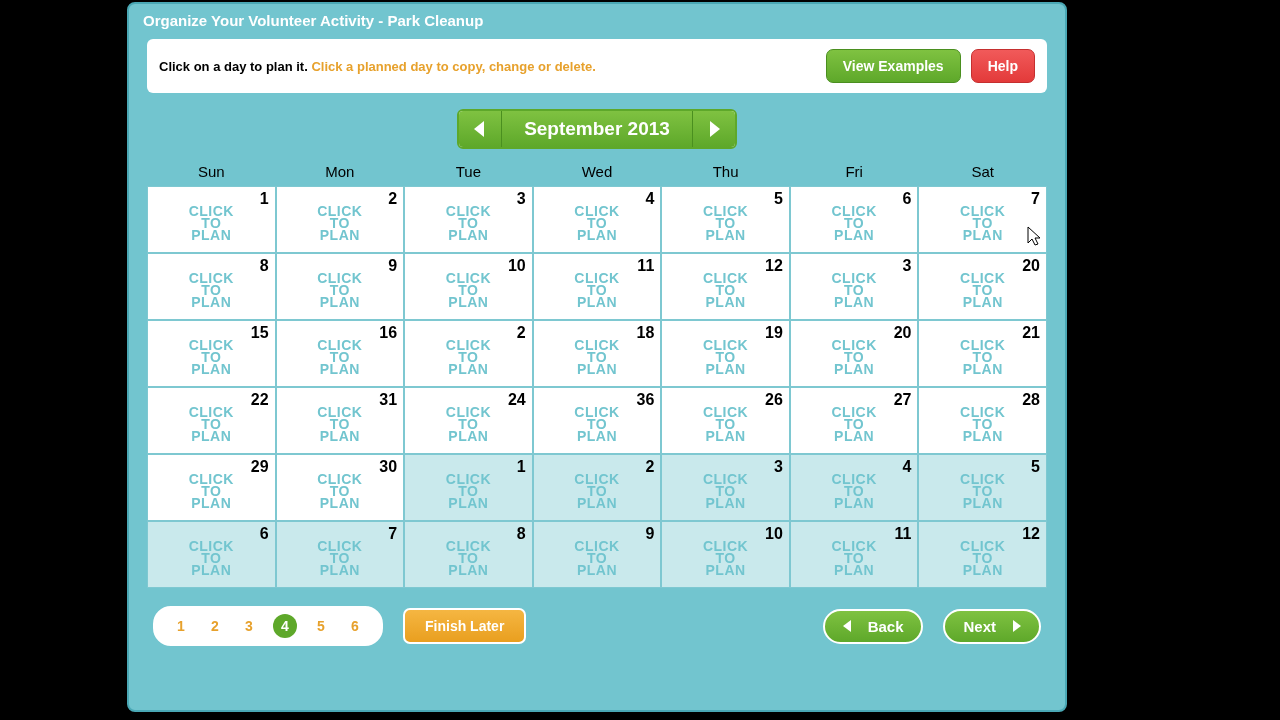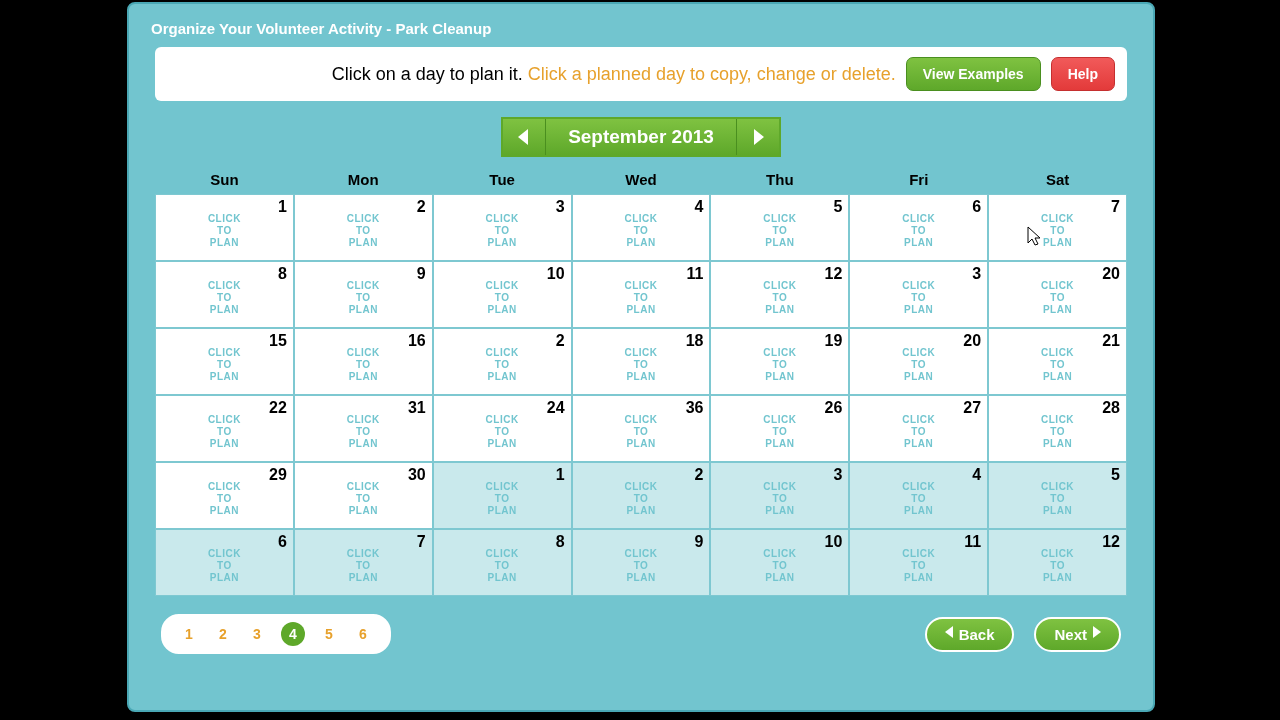--- a/index.html
+++ b/index.html
@@ -8,51 +8,50 @@
     background: #000;
     width: 1280px;
     height: 720px;
     overflow: hidden;
     position: relative;
   }
   .app-window {
     position: absolute;
     left: 127px;
     top: 2px;
-    width: 1028px;
+    width: 940px;
     height: 710px;
     background: #72c5cf;
     border: 2px solid #4aa8b5;
     border-radius: 8px;
-    padding: 8px;
+    padding: 0;
   }
   .title-bar {
     color: #fff;
     font-weight: bold;
     font-size: 15px;
     padding: 8px 14px 10px 14px;
   }
   .inner {
     padding: 0 18px;
   }
   .instruction-bar {
     background: #fff;
     border-radius: 6px;
     height: 54px;
     display: flex;
     align-items: center;
     padding: 0 12px;
     gap: 10px;
   }
   .instruction-text {
-    font-size: 18px;
-    font-weight: normal;
+    font-size: 13px;
+    font-weight: bold;
     color: #000;
     flex: 1;
-    text-align: right;
   }
   .instruction-text .orange { color: #e7a12c; }
   .btn {
     border: none;
     border-radius: 7px;
     color: #fff;
     font-weight: bold;
     font-size: 14px;
     padding: 8px 16px;
     cursor: pointer;
@@ -75,21 +74,21 @@
   .month-nav {
     display: flex;
     justify-content: center;
     align-items: center;
     margin: 16px 0 10px 0;
     gap: 0;
   }
   .month-nav-group {
     display: flex;
     border: 2px solid #5ea82a;
-    border-radius: 0;
+    border-radius: 6px;
     overflow: hidden;
     background: #fff;
     height: 40px;
   }
   .month-arrow {
     background: linear-gradient(#7fc241, #5ea82a);
     width: 42px;
     display: flex;
     align-items: center;
     justify-content: center;
@@ -108,21 +107,21 @@
     border-right: 1px solid #4a8f1f;
   }
 
   .calendar {
     width: 100%;
   }
   .weekday-row {
     display: grid;
     grid-template-columns: repeat(7, 1fr);
     text-align: center;
-    font-weight: bold;
+    font-weight: normal;
     font-size: 15px;
     color: #000;
     padding: 4px 0 6px 0;
   }
   .grid {
     display: grid;
     grid-template-columns: repeat(7, 1fr);
   }
   .cell {
     position: relative;
@@ -143,21 +142,21 @@
     color: #000;
   }
   .cell .click-plan {
     position: absolute;
     top: 18px;
     left: 0;
     right: 0;
     text-align: center;
     color: #72c5cf;
     font-weight: bold;
-    font-size: 10px;
+    font-size: 14px;
     line-height: 12px;
     letter-spacing: 0.5px;
   }
 
   .footer {
     display: flex;
     align-items: center;
     padding: 18px 6px 10px 6px;
     gap: 20px;
   }
@@ -191,21 +190,22 @@
   .footer-spacer { flex: 1; }
   .nav-btn {
     background: linear-gradient(#7fc241, #5ea82a);
     border: 2px solid #fff;
     border-radius: 18px;
     color: #fff;
     font-weight: bold;
     font-size: 15px;
     padding: 7px 18px;
     display: flex;
-    gap: 6px;
+    align-items: center;
+    gap: 17px;
     cursor: pointer;
   }
   .nav-btn .tri {
     width: 0; height: 0; display:inline-block;
   }
   .tri-left { border-top:6px solid transparent; border-bottom:6px solid transparent; border-right:8px solid #fff; }
   .tri-right { border-top:6px solid transparent; border-bottom:6px solid transparent; border-left:8px solid #fff; }
 
   .cursor {
     position: absolute;
@@ -429,20 +429,21 @@
 
     <div class="footer">
       <div class="steps" id="steps">
           <div class="step">1</div>
           <div class="step">2</div>
           <div class="step">3</div>
           <div class="step active">4</div>
           <div class="step">5</div>
           <div class="step">6</div>
         </div>
+      <button class="btn btn-orange" style="border-radius:7px; border:2px solid #fff; padding:8px 20px;">Finish Later</button>
       <div class="footer-spacer"></div>
       <button class="nav-btn">
         <span class="tri tri-left"></span>
         <span>Back</span>
       </button>
       <button class="nav-btn">
         <span>Next</span>
         <span class="tri tri-right"></span>
       </button>
     </div>

